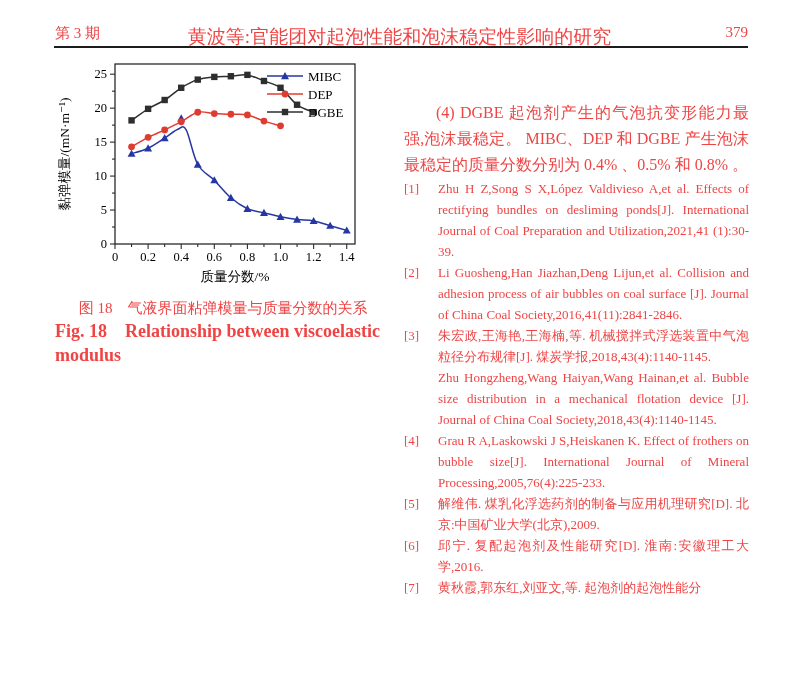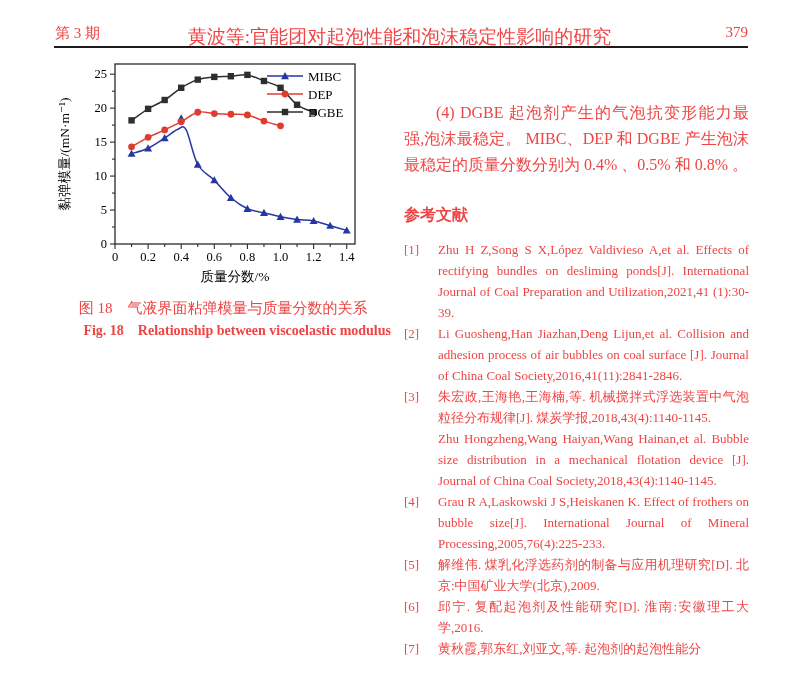--- a/index.html
+++ b/index.html
@@ -13,21 +13,21 @@
   .hdr-page{position:absolute;right:43px;top:24px;font-size:15px;}
   .hdr-rule{position:absolute;left:54px;top:46px;width:694px;border-top:2px solid #1c1c1c;height:0;}
   
   .col-left{position:absolute;left:55px;top:56px;width:336px;}
   .col-right{position:absolute;left:404px;top:56px;width:345px;}
   p.body{font-size:16px;line-height:26px;text-align:justify;margin:0;}
   p.indent{text-indent:2em;margin-top:44px;}
   .p2{margin-top:12px;}
   figure{margin:2px 0 0 0;padding:0;}
   .cap-zh{font-size:15px;font-weight:normal;text-align:center;margin-top:3px;line-height:22px;}
-  .cap-en{font-size:14px;font-weight:bold;text-align:right;line-height:24px;}
+  .cap-en{font-size:18px;font-weight:bold;text-align:left;line-height:24px;}
   h3.refs-heading{font-size:16px;font-weight:bold;margin:27px 0 13px 0;}
   .ref{display:flex;font-size:13px;line-height:21px;}
   .ref-num{width:34px;flex:none;}
   .ref-body{flex:1;}
   .ref-body p{margin:0;text-align:justify;}
   svg text{font-family:"Liberation Serif","DejaVu Serif",serif;}
 </style>
 </head>
 <body>
 
@@ -148,21 +148,20 @@
         </svg>
       <div class="cap-zh">图 18　气液界面粘弹模量与质量分数的关系</div>
       <div class="cap-en">Fig. 18　Relationship between viscoelastic modulus</div>
     </figure>
 
 
   </div>
 
   <div class="col-right">
     <p class="body indent">(4) DGBE 起泡剂产生的气泡抗变形能力最强,泡沫最稳定。 MIBC、DEP 和 DGBE 产生泡沫最稳定的质量分数分别为 0.4% 、0.5% 和 0.8% 。</p>
-    <h3 class="refs-heading">参考文献</h3>
     <div id="refs">
         <div class="ref">
           <span class="ref-num">[1]</span>
           <div class="ref-body">
             <p>Zhu H Z,Song S X,López Valdivieso A,et al. Effects of rectifying bundles on desliming ponds[J]. International Journal of Coal Preparation and Utilization,2021,41 (1):30-39.</p>
           </div>
         </div>
         <div class="ref">
           <span class="ref-num">[2]</span>
           <div class="ref-body">

